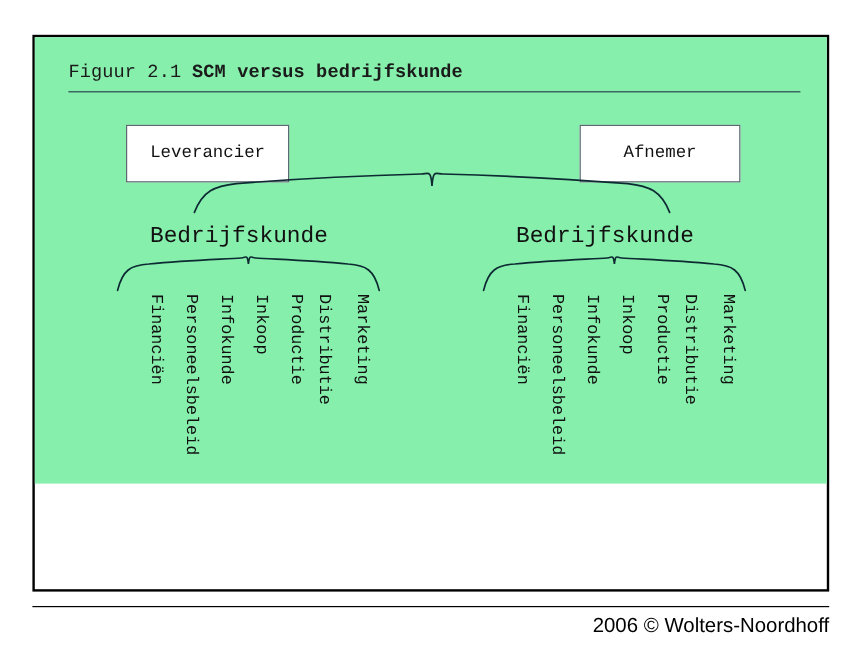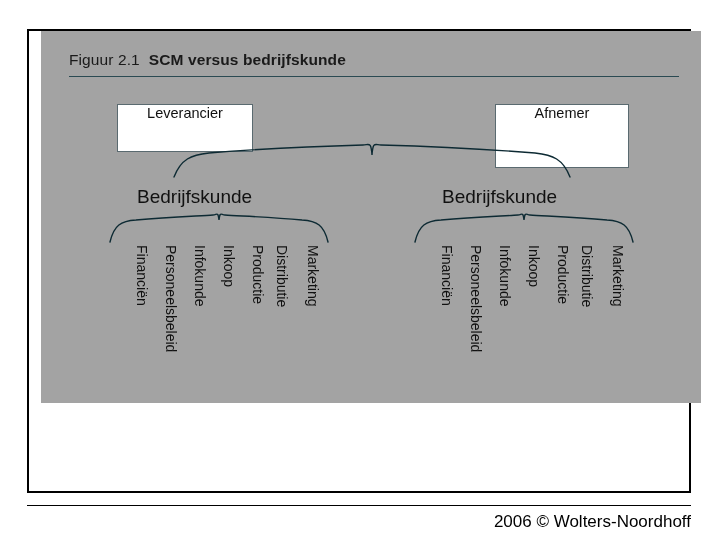--- a/index.html
+++ b/index.html
@@ -31,26 +31,27 @@
     width: 664px;
     height: 464px;
     border: 2px solid #000000;
     box-sizing: border-box;
     background: #ffffff;
   }
 
   
   .figure-panel {
     position: absolute;
-    left: 12px;
+    left: 0px;
     top: 0px;
     width: 100%;
     height: 372px;
-    background: #a3a3a3;
+    background: #86efac;
     box-sizing: border-box;
+    font-family: Liberation Mono, monospace;
   }
 
   
   .fig-title {
     position: absolute;
     left: 28px;
     top: 20px;
     white-space: nowrap;
     font-size: 15.5px;
     color: #1a1a1a;
@@ -72,36 +73,36 @@
     background: #2a4a52;
   }
 
   
   .node-box {
     position: absolute;
     background: #ffffff;
     border: 1px solid #5a6a70;
     box-sizing: border-box;
     display: flex;
-    align-items: flex-start;
+    align-items: center;
     justify-content: center;
     font-size: 14.5px;
     color: #111111;
   }
   #box-leverancier {
     left: 76px;
     top: 73px;
     width: 136px;
     height: 48px;
   }
   #box-afnemer {
     left: 454px;
     top: 73px;
     width: 134px;
-    height: 64px;
+    height: 48px;
   }
 
   
   .scm-caption {
     position: absolute;
     left: 236px;
     top: 87px;
     width: 200px;
     text-align: center;
     font-size: 14.5px;

